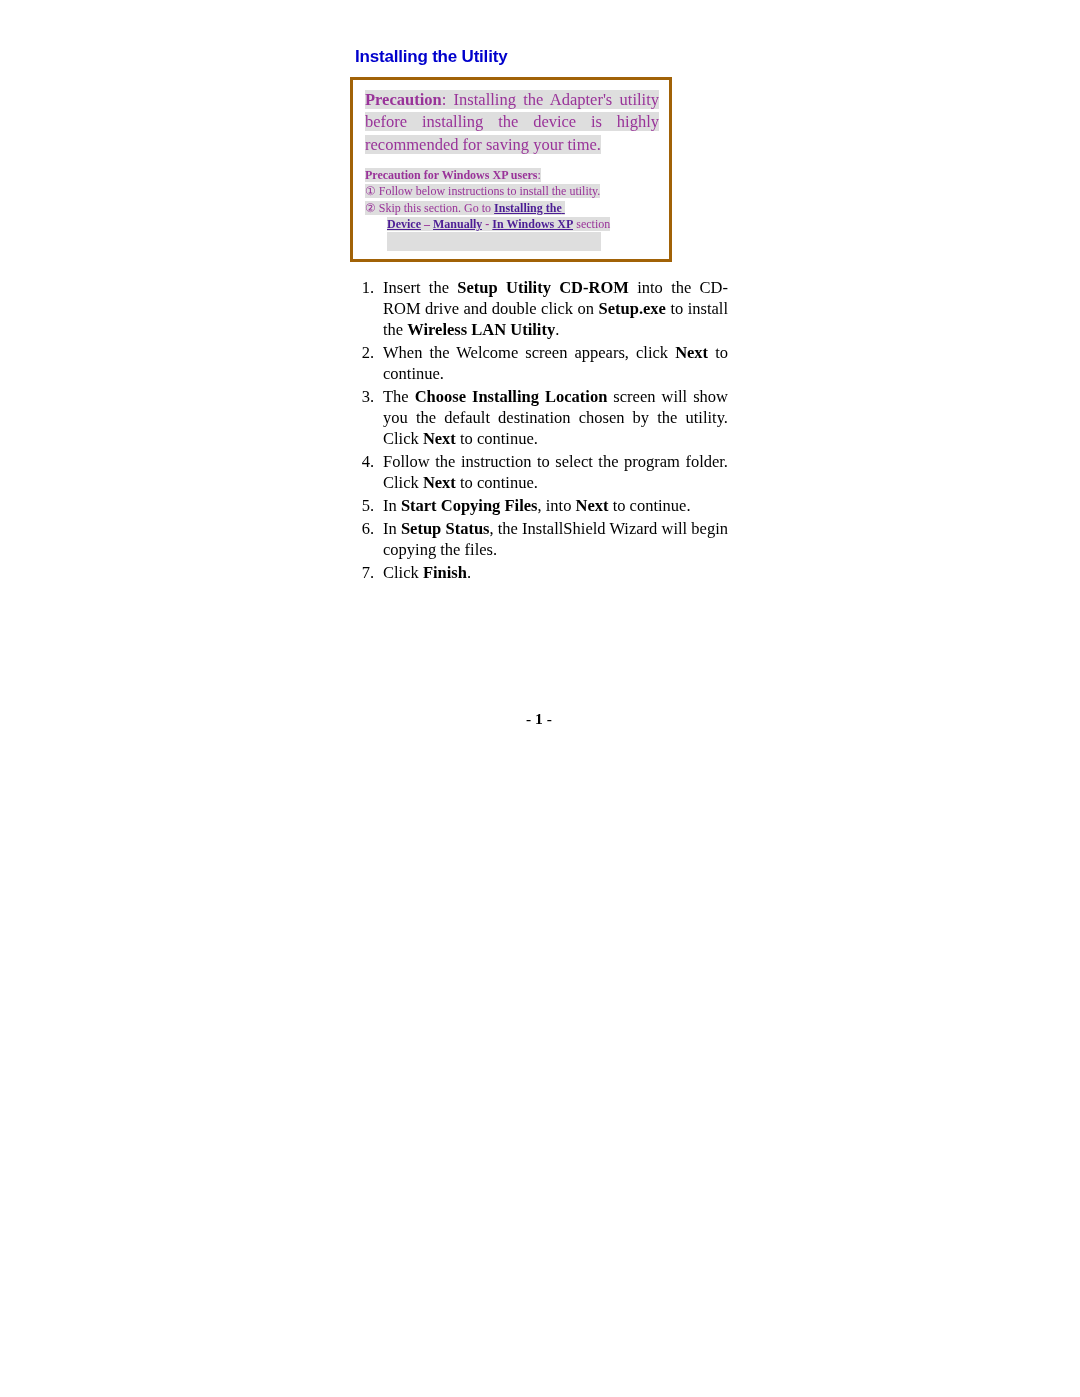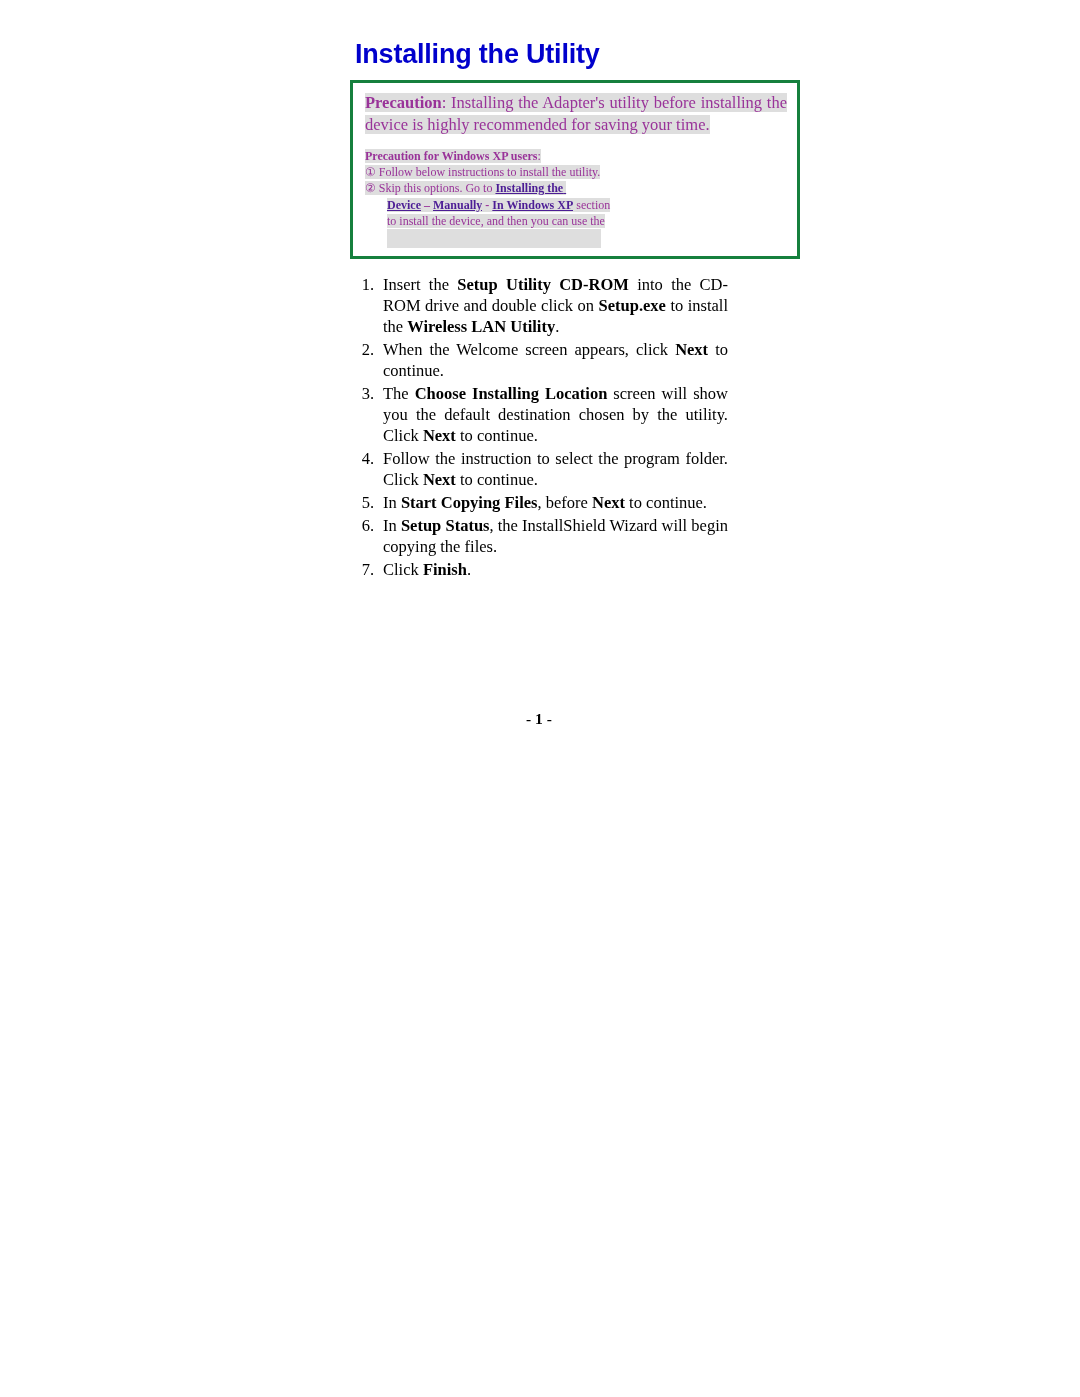--- a/index.html
+++ b/index.html
@@ -28,34 +28,34 @@
   .content-col {
     position: absolute;
     left: 350px;
     top: 40px;
     width: 378px;
   }
 
   
   .doc-title {
     font-family: "Liberation Sans", sans-serif;
-    font-size: 27px;
+    font-size: 17px;
     font-weight: bold;
     color: #0000cc;
     letter-spacing: -0.2px;
-    margin: 0 0 10px 5px;
+    margin: 8px 0 10px 5px;
     line-height: 1.1;
   }
 
   
   .precaution-box {
-    border: 3px solid #15803d;
+    border: 3px solid #a16207;
     padding: 9px 10px 8px 12px;
     box-sizing: border-box;
-    width: 450px;
+    width: 322px;
     background: #ffffff;
   }
 
   .pre-para {
     color: #993399;
     font-size: 16.5px;
     line-height: 1.36;
     margin: 0;
     text-align: justify;
     text-justify: inter-word;
@@ -168,25 +168,24 @@
 
       <p class="pre-para"><span class="hl-b">Precaution</span><span class="hl">:</span><span class="hl"> Installing the Adapter's utility before installing the device is highly recommended for saving your time.</span></p>
 
       <div class="pre-gap"></div>
 
       <p class="pre-line"><span class="hl-b">Precaution for Windows XP users</span><span class="hl">:</span></p>
 
 
       <p class="pre-line"><span class="hl">①</span><span class="hl">&nbsp;</span><span class="hl">Follow below instructions to install the utility.</span></p>
 
-      <p class="pre-line"><span class="hl">②</span><span class="hl">&nbsp;</span><span class="hl">Skip this options. Go to </span><span class="lnk">Installing the</span><span class="lnk">&nbsp;</span></p>
+      <p class="pre-line"><span class="hl">②</span><span class="hl">&nbsp;</span><span class="hl">Skip this section. Go to </span><span class="lnk">Installing the</span><span class="lnk">&nbsp;</span></p>
 
       <p class="pre-line indent"><span class="lnk">Device</span><span class="dash-sep"> – </span><span class="lnk">Manually</span><span class="dash-sep"> - </span><span class="lnk">In Windows XP</span><span class="hl"> section</span></p>
 
-      <p class="pre-line indent"><span class="hl">to install the device, and then you can use the</span></p>
 
       <p class="pre-line indent"><span class="blank-hl"></span></p>
 
     </div>
 
     <ol class="steps">
         <li class="step">
           <span class="step-num">1.</span>
           <span class="step-body"><span>Insert the </span><b class="kw">Setup Utility CD-ROM</b><span> into the CD-ROM drive and double click on </span><b class="kw">Setup.exe</b><span> to install the </span><b class="kw">Wireless LAN Utility</b><span>.</span></span>
         </li>
@@ -197,21 +196,21 @@
         <li class="step">
           <span class="step-num">3.</span>
           <span class="step-body"><span>The </span><b class="kw">Choose Installing Location</b><span> screen will show you the default destination chosen by the utility. Click </span><b class="kw">Next</b><span> to continue.</span></span>
         </li>
         <li class="step">
           <span class="step-num">4.</span>
           <span class="step-body"><span>Follow the instruction to select the program folder. Click </span><b class="kw">Next</b><span> to continue.</span></span>
         </li>
         <li class="step">
           <span class="step-num">5.</span>
-          <span class="step-body"><span>In </span><b class="kw">Start Copying Files</b><span>, before </span><b class="kw">Next</b><span> to continue.</span></span>
+          <span class="step-body"><span>In </span><b class="kw">Start Copying Files</b><span>, into </span><b class="kw">Next</b><span> to continue.</span></span>
         </li>
         <li class="step">
           <span class="step-num">6.</span>
           <span class="step-body"><span>In </span><b class="kw">Setup Status</b><span>, the InstallShield Wizard will begin copying the files.</span></span>
         </li>
         <li class="step">
           <span class="step-num">7.</span>
           <span class="step-body left"><span>Click </span><b class="kw">Finish</b><span>.</span></span>
         </li>
       </ol>

